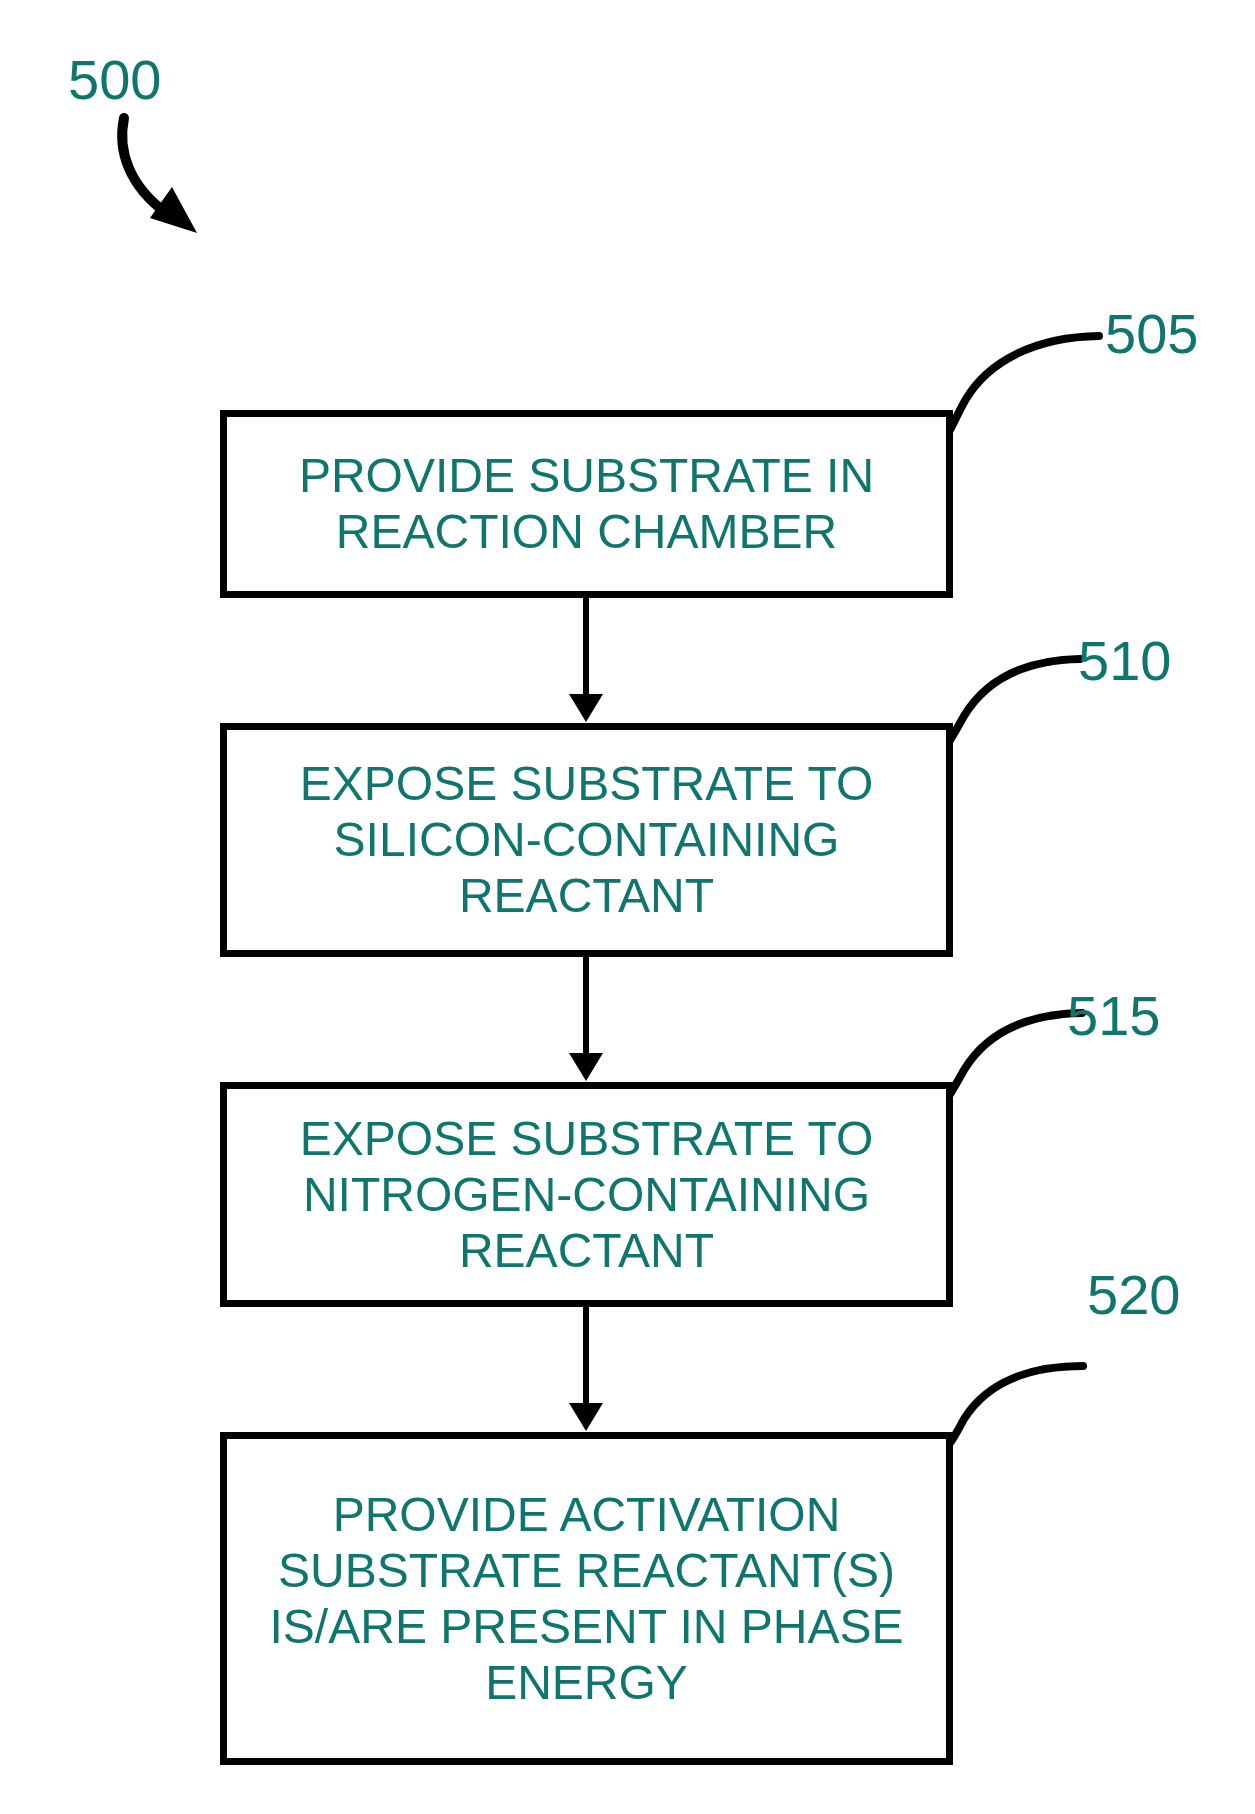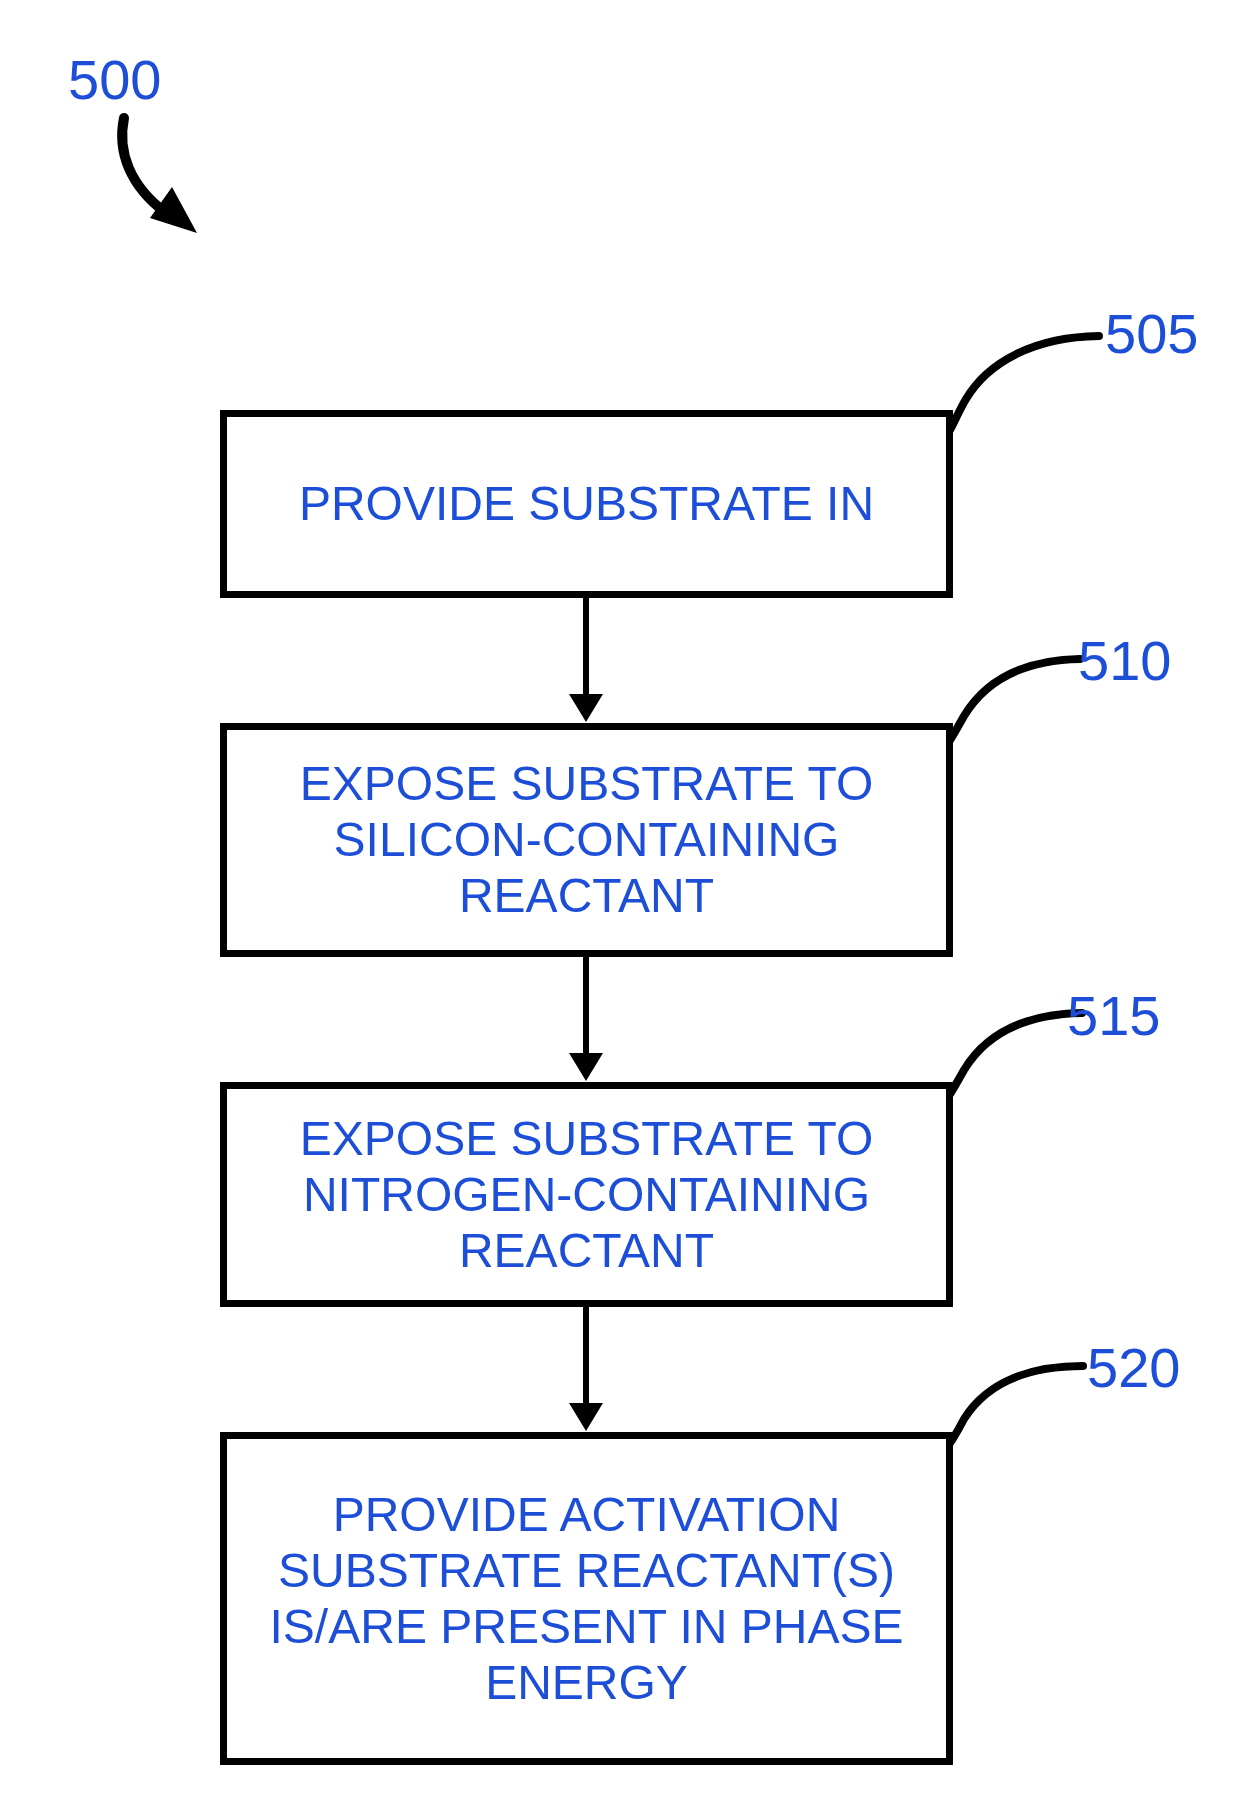--- a/index.html
+++ b/index.html
@@ -5,21 +5,21 @@
   html, body {
     margin: 0;
     padding: 0;
     background: #ffffff;
   }
   .page {
     position: relative;
     width: 1255px;
     height: 1814px;
     background: #ffffff;
-    color: #1d4ed8;
+    color: #0f766e;
     font-family: "Liberation Sans", sans-serif;
     overflow: hidden;
   }
   .overlay-svg {
     position: absolute;
     left: 0;
     top: 0;
     width: 1255px;
     height: 1814px;
   }
@@ -47,21 +47,21 @@
   .ref {
     position: absolute;
     font-size: 56px;
     line-height: 1;
     white-space: nowrap;
   }
   #ref-500 { left: 68px;   top: 52px; }
   #ref-505 { left: 1105px; top: 306px; }
   #ref-510 { left: 1078px; top: 633px; text-align: center; }
   #ref-515 { left: 1067px; top: 988px; }
-  #ref-520 { left: 1087px; top: 1340px; }
+  #ref-520 { left: 1087px; top: 1267px; }
 </style>
 </head>
 <body>
 
 <div class="page">
 
   <svg class="overlay-svg" viewBox="0 0 1255 1814" xmlns="http://www.w3.org/2000/svg">
 
     <path d="M 124 118 C 117 152, 130 186, 166 213" fill="none" stroke="#000000" stroke-width="10" stroke-linecap="round"></path>
     <polygon points="197,233 150,218 172,187" fill="#000000"></polygon>
@@ -78,20 +78,21 @@
     <path d="M 936 447 C 950 437, 953 421, 966 399 C 988 362, 1034 337, 1099 336" fill="none" stroke="#000000" stroke-width="8" stroke-linecap="round"></path>
     <path d="M 921 770 C 941 759, 950 741, 964 716 C 987 678, 1028 660, 1080 659" fill="none" stroke="#000000" stroke-width="8" stroke-linecap="round"></path>
     <path d="M 921 1124 C 941 1113, 950 1095, 964 1070 C 987 1032, 1028 1014, 1082 1013" fill="none" stroke="#000000" stroke-width="8" stroke-linecap="round"></path>
     <path d="M 917 1474 C 939 1463, 951 1444, 964 1419 C 987 1382, 1030 1366, 1083 1366" fill="none" stroke="#000000" stroke-width="8" stroke-linecap="round"></path>
   </svg>
 
   <div class="ref" id="ref-500">500</div>
 
   <div class="pbox" id="box-505">
     <div class="boxline">PROVIDE SUBSTRATE IN</div>
+    <div class="boxline">REACTION CHAMBER</div>
   </div>
   <div class="ref" id="ref-505">505</div>
 
   <div class="pbox" id="box-510">
     <div class="boxline">EXPOSE SUBSTRATE TO</div>
     <div class="boxline">SILICON-CONTAINING</div>
     <div class="boxline">REACTANT</div>
   </div>
   <div class="ref" id="ref-510">510</div>
 

